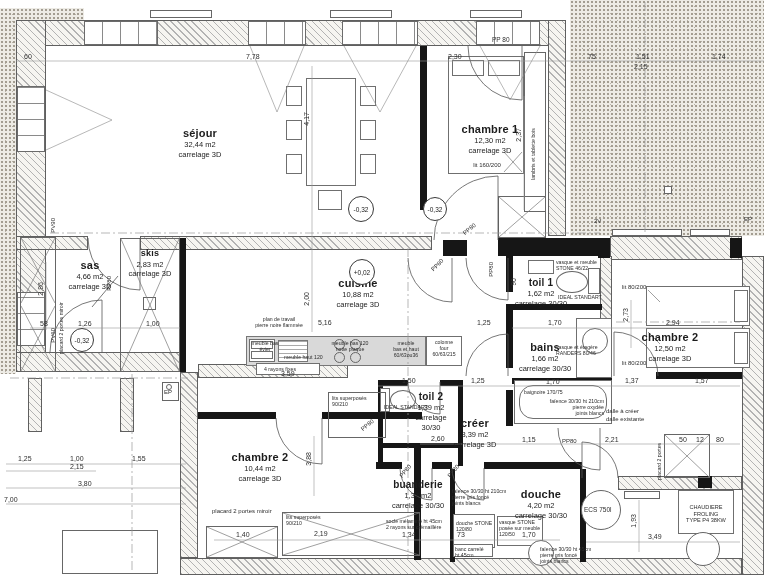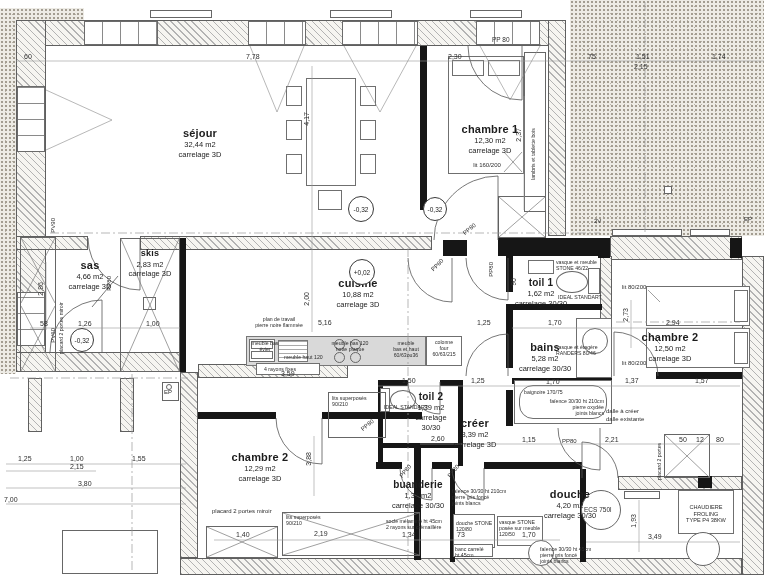--- a/index.html
+++ b/index.html
@@ -280,49 +280,49 @@
     <span>10,88 m2</span>
     <span>carrelage 3D</span>
   </div>
   <div class="rl" style="left:512px;top:276px;width:58px">
     <b style="font-size:10px">toil 1</b>
     <span>1,62 m2</span>
     <span>carrelage 30/30</span>
   </div>
   <div class="rl" style="left:514px;top:340px;width:62px">
     <b>bains</b>
-    <span>5,28 m2</span>
+    <span>1,66 m2</span>
     <span>carrelage 30/30</span>
   </div>
   <div class="rl" style="left:630px;top:330px;width:80px">
     <b>chambre 2</b>
     <span>12,50 m2</span>
     <span>carrelage 3D</span>
   </div>
   <div class="rl" style="left:405px;top:390px;width:52px">
     <b style="font-size:10px">toil 2</b>
     <span>1,39 m2</span>
     <span>carrelage 30/30</span>
   </div>
   <div class="rl" style="left:440px;top:416px;width:70px">
     <b>créer</b>
     <span>8,39 m2</span>
     <span>carrelage 3D</span>
   </div>
   <div class="rl" style="left:215px;top:450px;width:90px">
     <b>chambre 2</b>
-    <span>12,29 m2</span>
+    <span>10,44 m2</span>
     <span>carrelage 3D</span>
   </div>
   <div class="rl" style="left:378px;top:478px;width:80px">
     <b style="font-size:10px">buanderie</b>
     <span>1,37 m2</span>
     <span>carrelage 30/30</span>
   </div>
-  <div class="rl" style="left:535px;top:487px;width:70px">
+  <div class="rl" style="left:506px;top:487px;width:70px">
     <b>douche</b>
     <span>4,20 m2</span>
     <span>carrelage 30/30</span>
   </div>
 
   <div class="lvl" style="left:348px;top:196px;width:26px;height:26px">
       <span>-0,32</span>
     </div>
   <div class="lvl" style="left:423px;top:197px;width:24px;height:24px">
       <span>-0,32</span>

